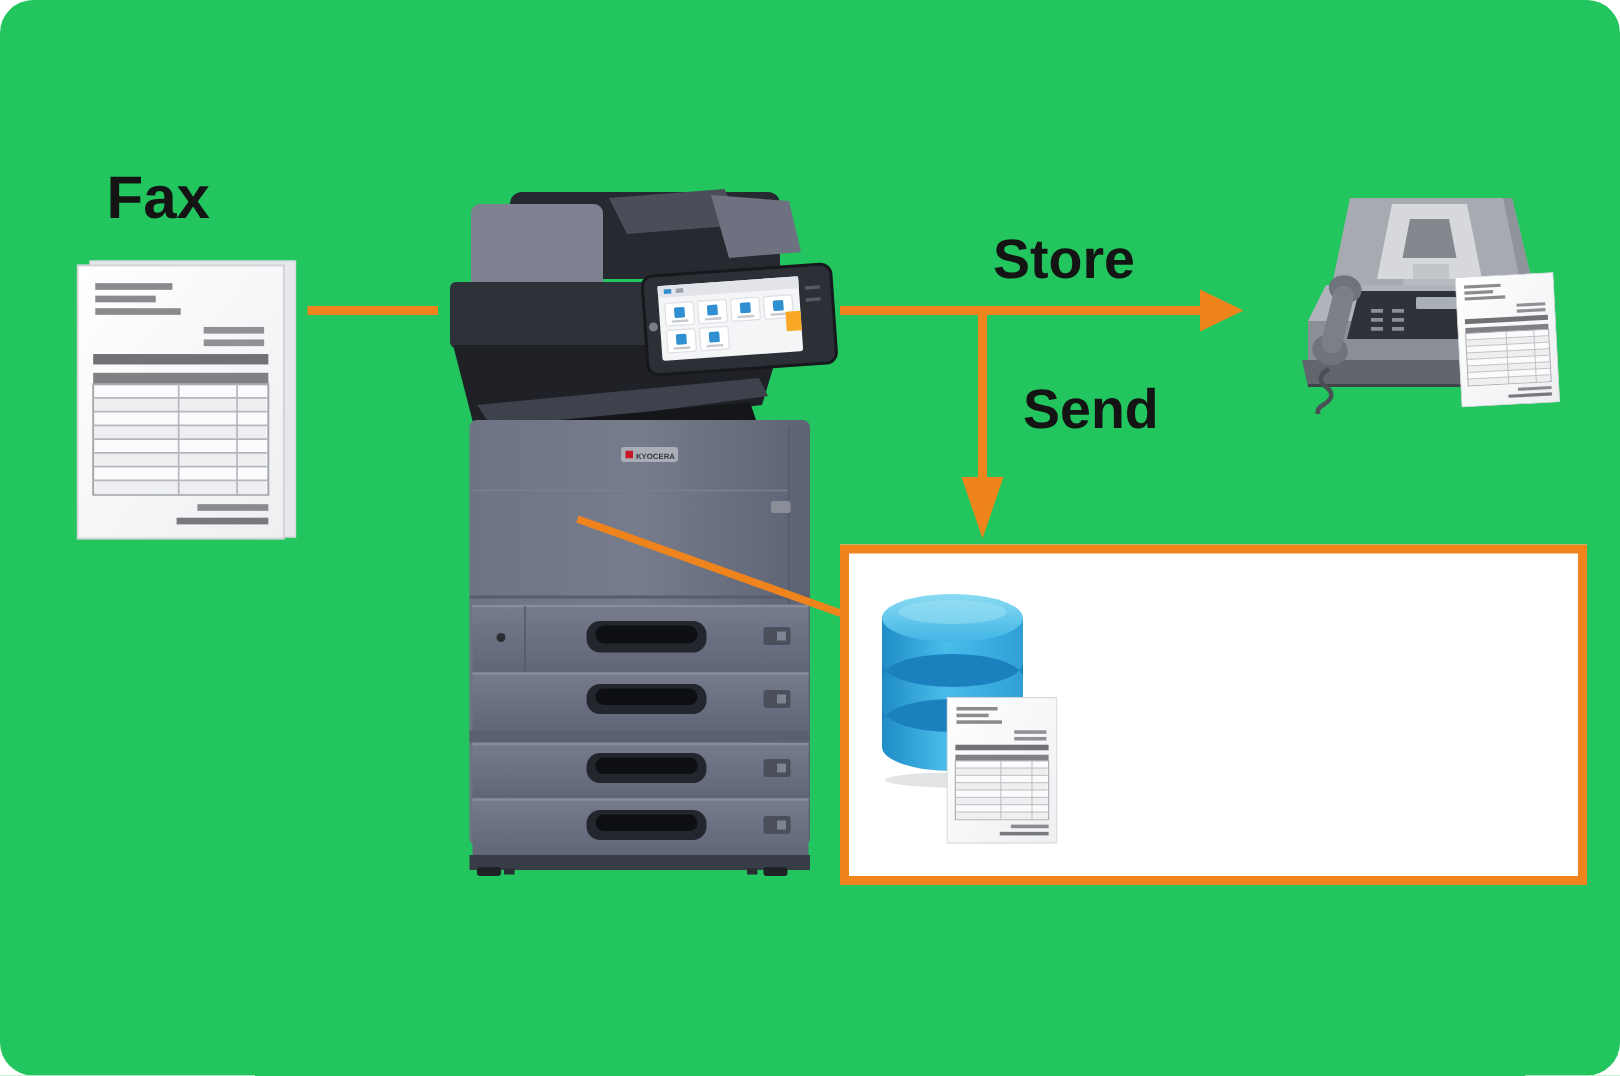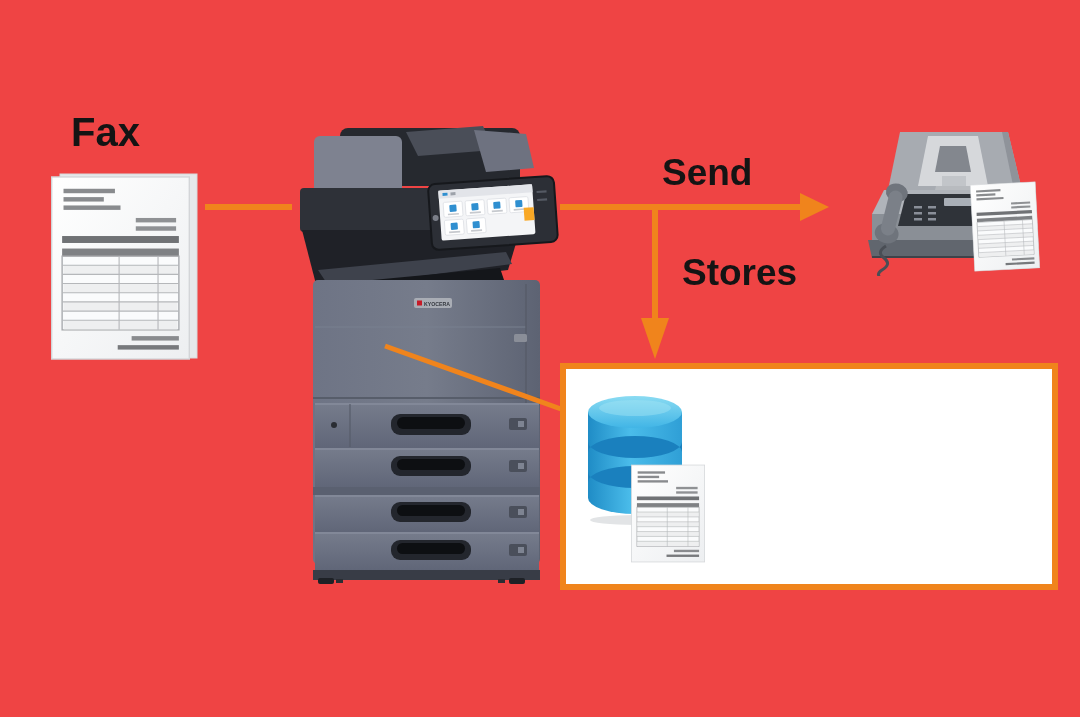--- a/index.html
+++ b/index.html
@@ -1,17 +1,17 @@
 <!DOCTYPE html>
 <html><head>
 <meta charset="utf-8">
 <style>
   html,body{margin:0;padding:0;background:#ffffff;}
-  .canvas{position:relative;width:1080px;height:717px;background:#ef4444;overflow:hidden;
-          font-family:"Liberation Sans",sans-serif;}
+  .canvas{position:relative;width:1080px;height:717px;background:#22c55e;overflow:hidden;
+          font-family:"Liberation Sans",sans-serif;border-radius:22px;}
   .abs{position:absolute;}
   .lbl{position:absolute;font-weight:700;color:#141414;line-height:1;letter-spacing:0;
        font-family:"Liberation Sans",sans-serif;white-space:nowrap;}
   .lbl-fax{left:71px;top:112px;font-size:40px;}
   .lbl-send{left:662px;top:154px;font-size:37px;}
   .lbl-store{left:682px;top:254px;font-size:37px;}
   .fax-box{position:absolute;left:560px;top:363px;width:498px;height:227px;
            border:6px solid #F0841C;box-sizing:border-box;background:#ffffff;}
   .fax-box-caption{position:absolute;left:732px;top:428px;font-size:35px;font-weight:700;
                    color:#141414;line-height:47px;font-family:"Liberation Sans",sans-serif;}
@@ -183,23 +183,23 @@
           <rect x="160" y="106.5" width="11" height="1.6"></rect>
             <rect x="182" y="106.5" width="11" height="1.6"></rect>
         </g>
       </g>
       <rect x="236" y="88" width="10" height="13" fill="#F9A825"></rect>
       <rect x="250" y="72" width="10" height="2.2" fill="#555A64"></rect>
       <rect x="250" y="80" width="10" height="2.2" fill="#555A64"></rect>
     </g>
   </svg>
 
-  <div class="lbl lbl-send">Send</div>
-
-  <div class="lbl lbl-store">Stores</div>
+  <div class="lbl lbl-send">Store</div>
+
+  <div class="lbl lbl-store">Send</div>
 
   <svg class="abs" style="left:856px;top:126px" width="190" height="150" viewBox="0 0 190 150">
 
     <g>
       <polygon points="44,6 152,6 166,64 32,64" fill="#A7ABB1"></polygon>
       <polygon points="146,6 152,6 166,64 158,64" fill="#8F939A"></polygon>
       <polygon points="72,10 122,10 132,60 62,60" fill="#D6D8DB"></polygon>
       <polygon points="84,20 110,20 115,46 79,46" fill="#83878E"></polygon>
       <rect x="86" y="50" width="24" height="10" fill="#C2C5C9"></rect>
       <polygon points="80,60 114,60 116,68 78,68" fill="#B8BBBF"></polygon>

